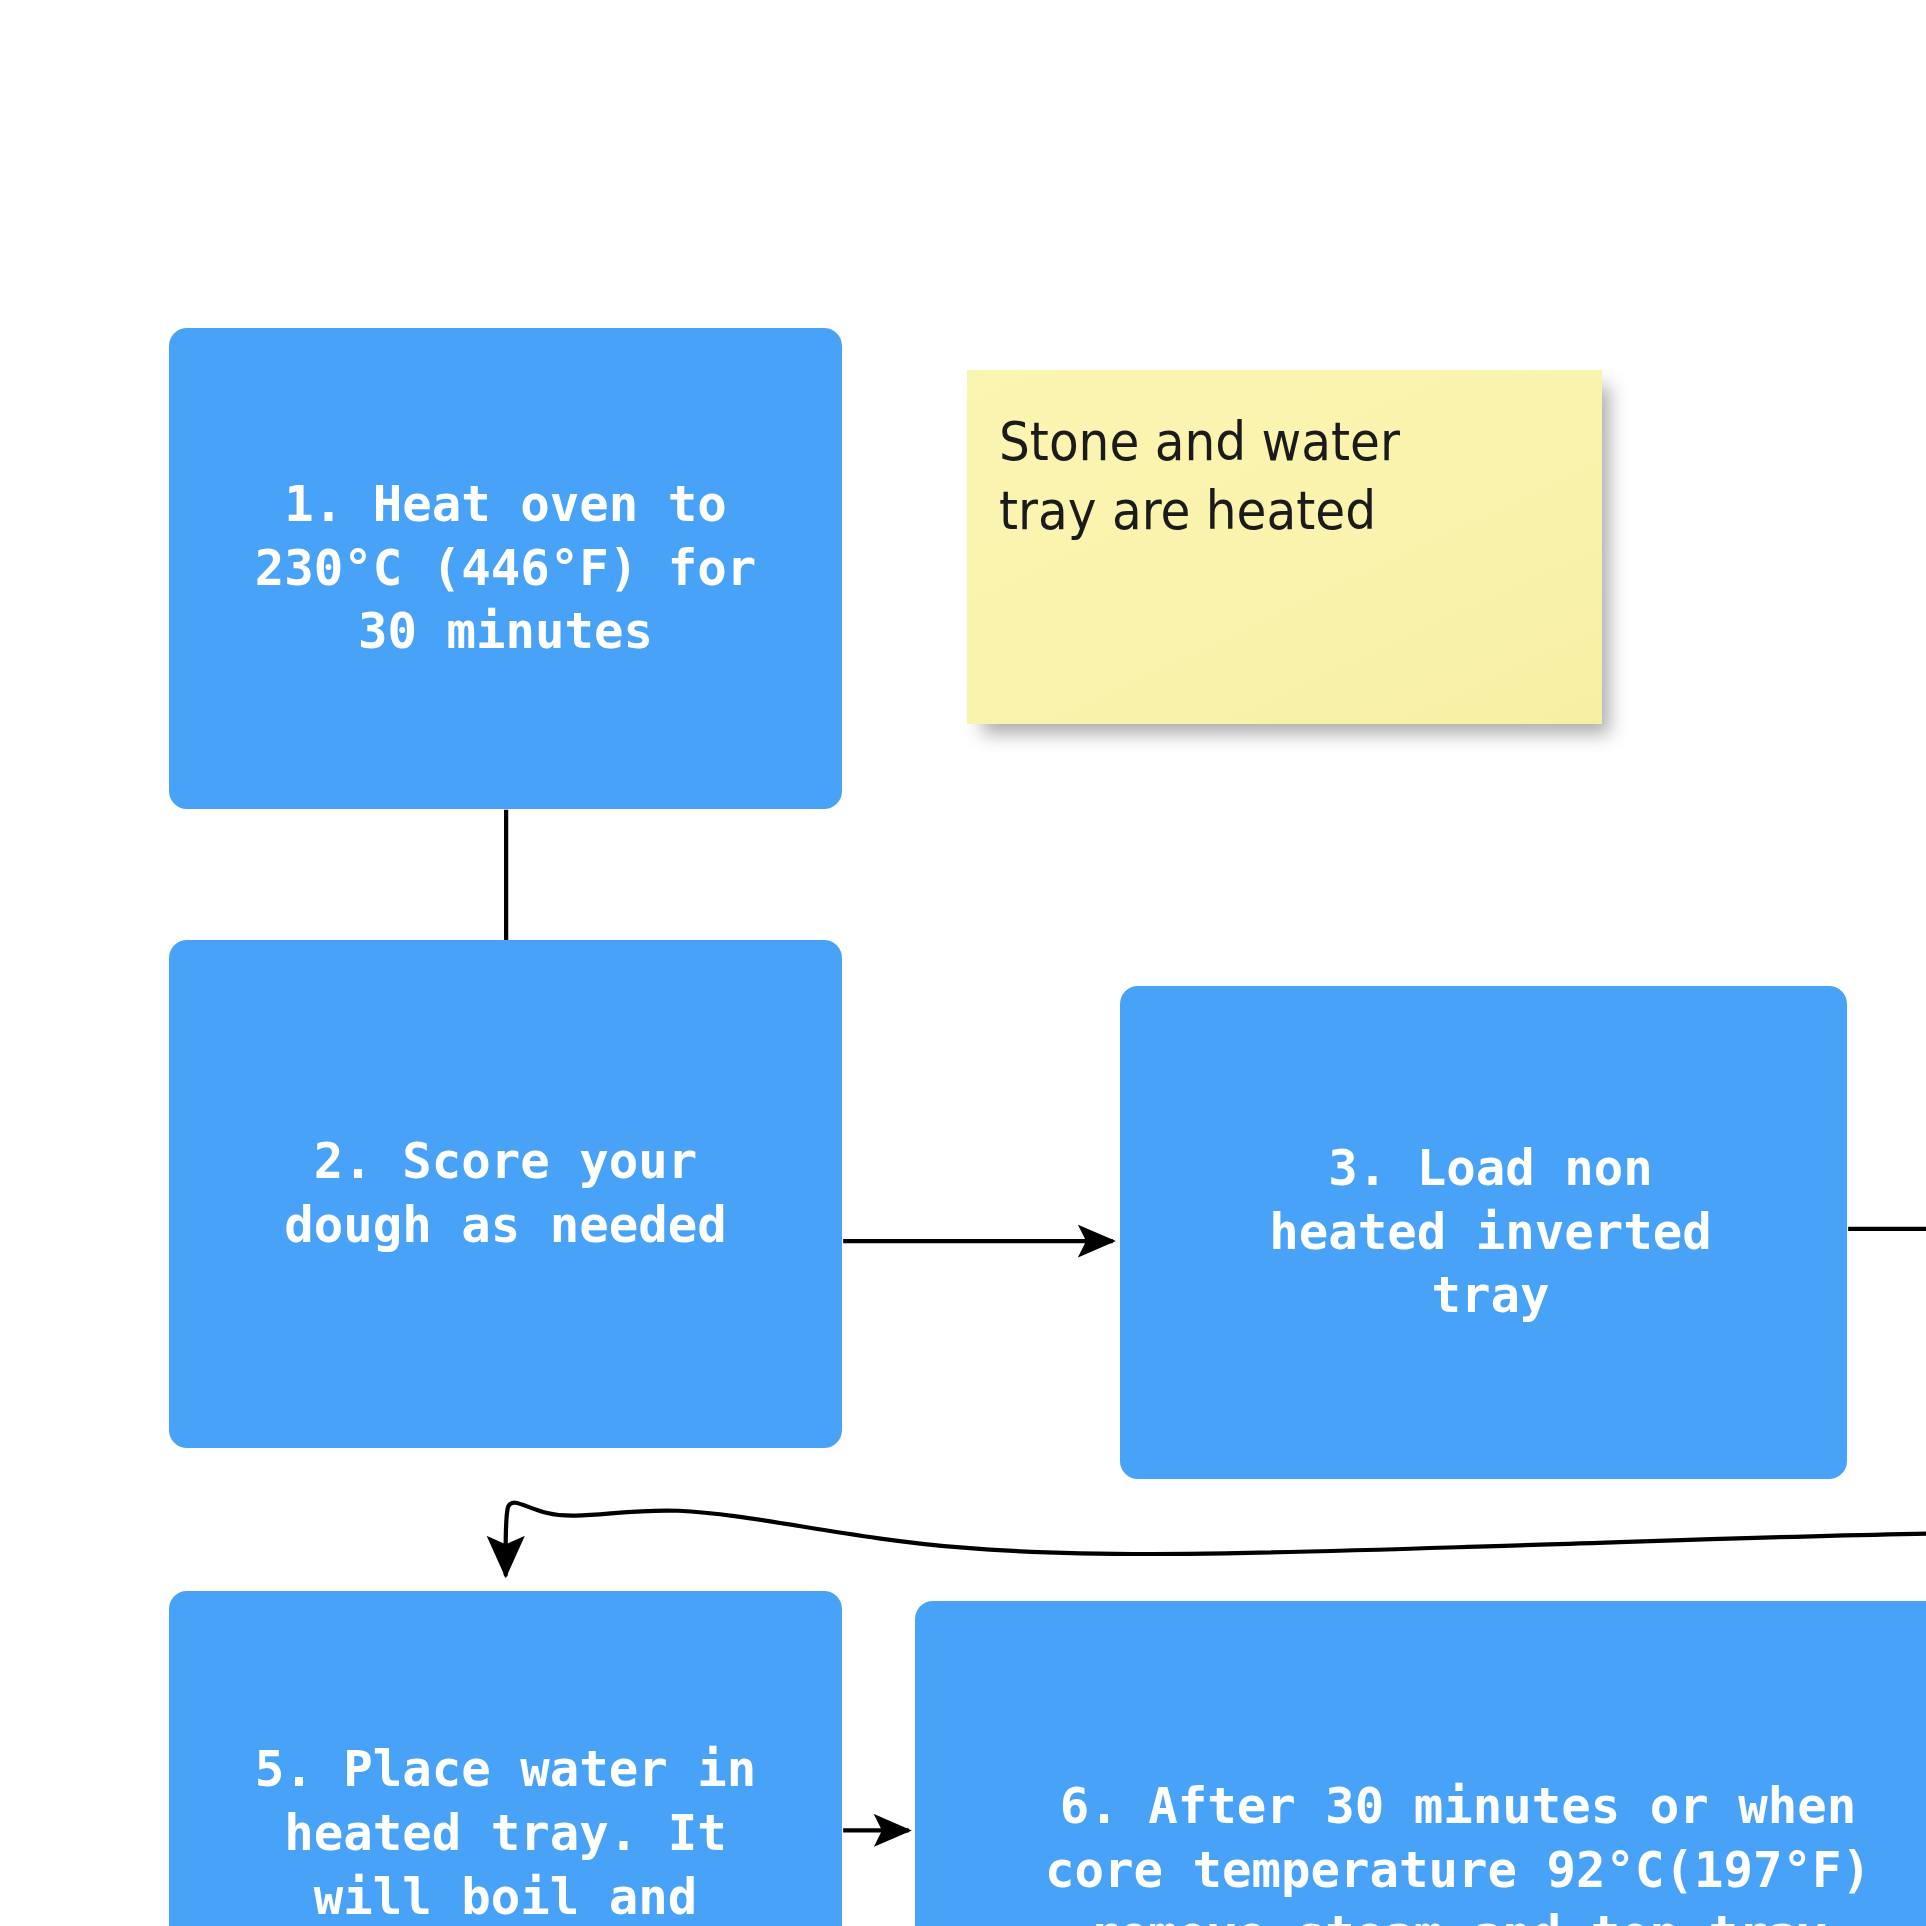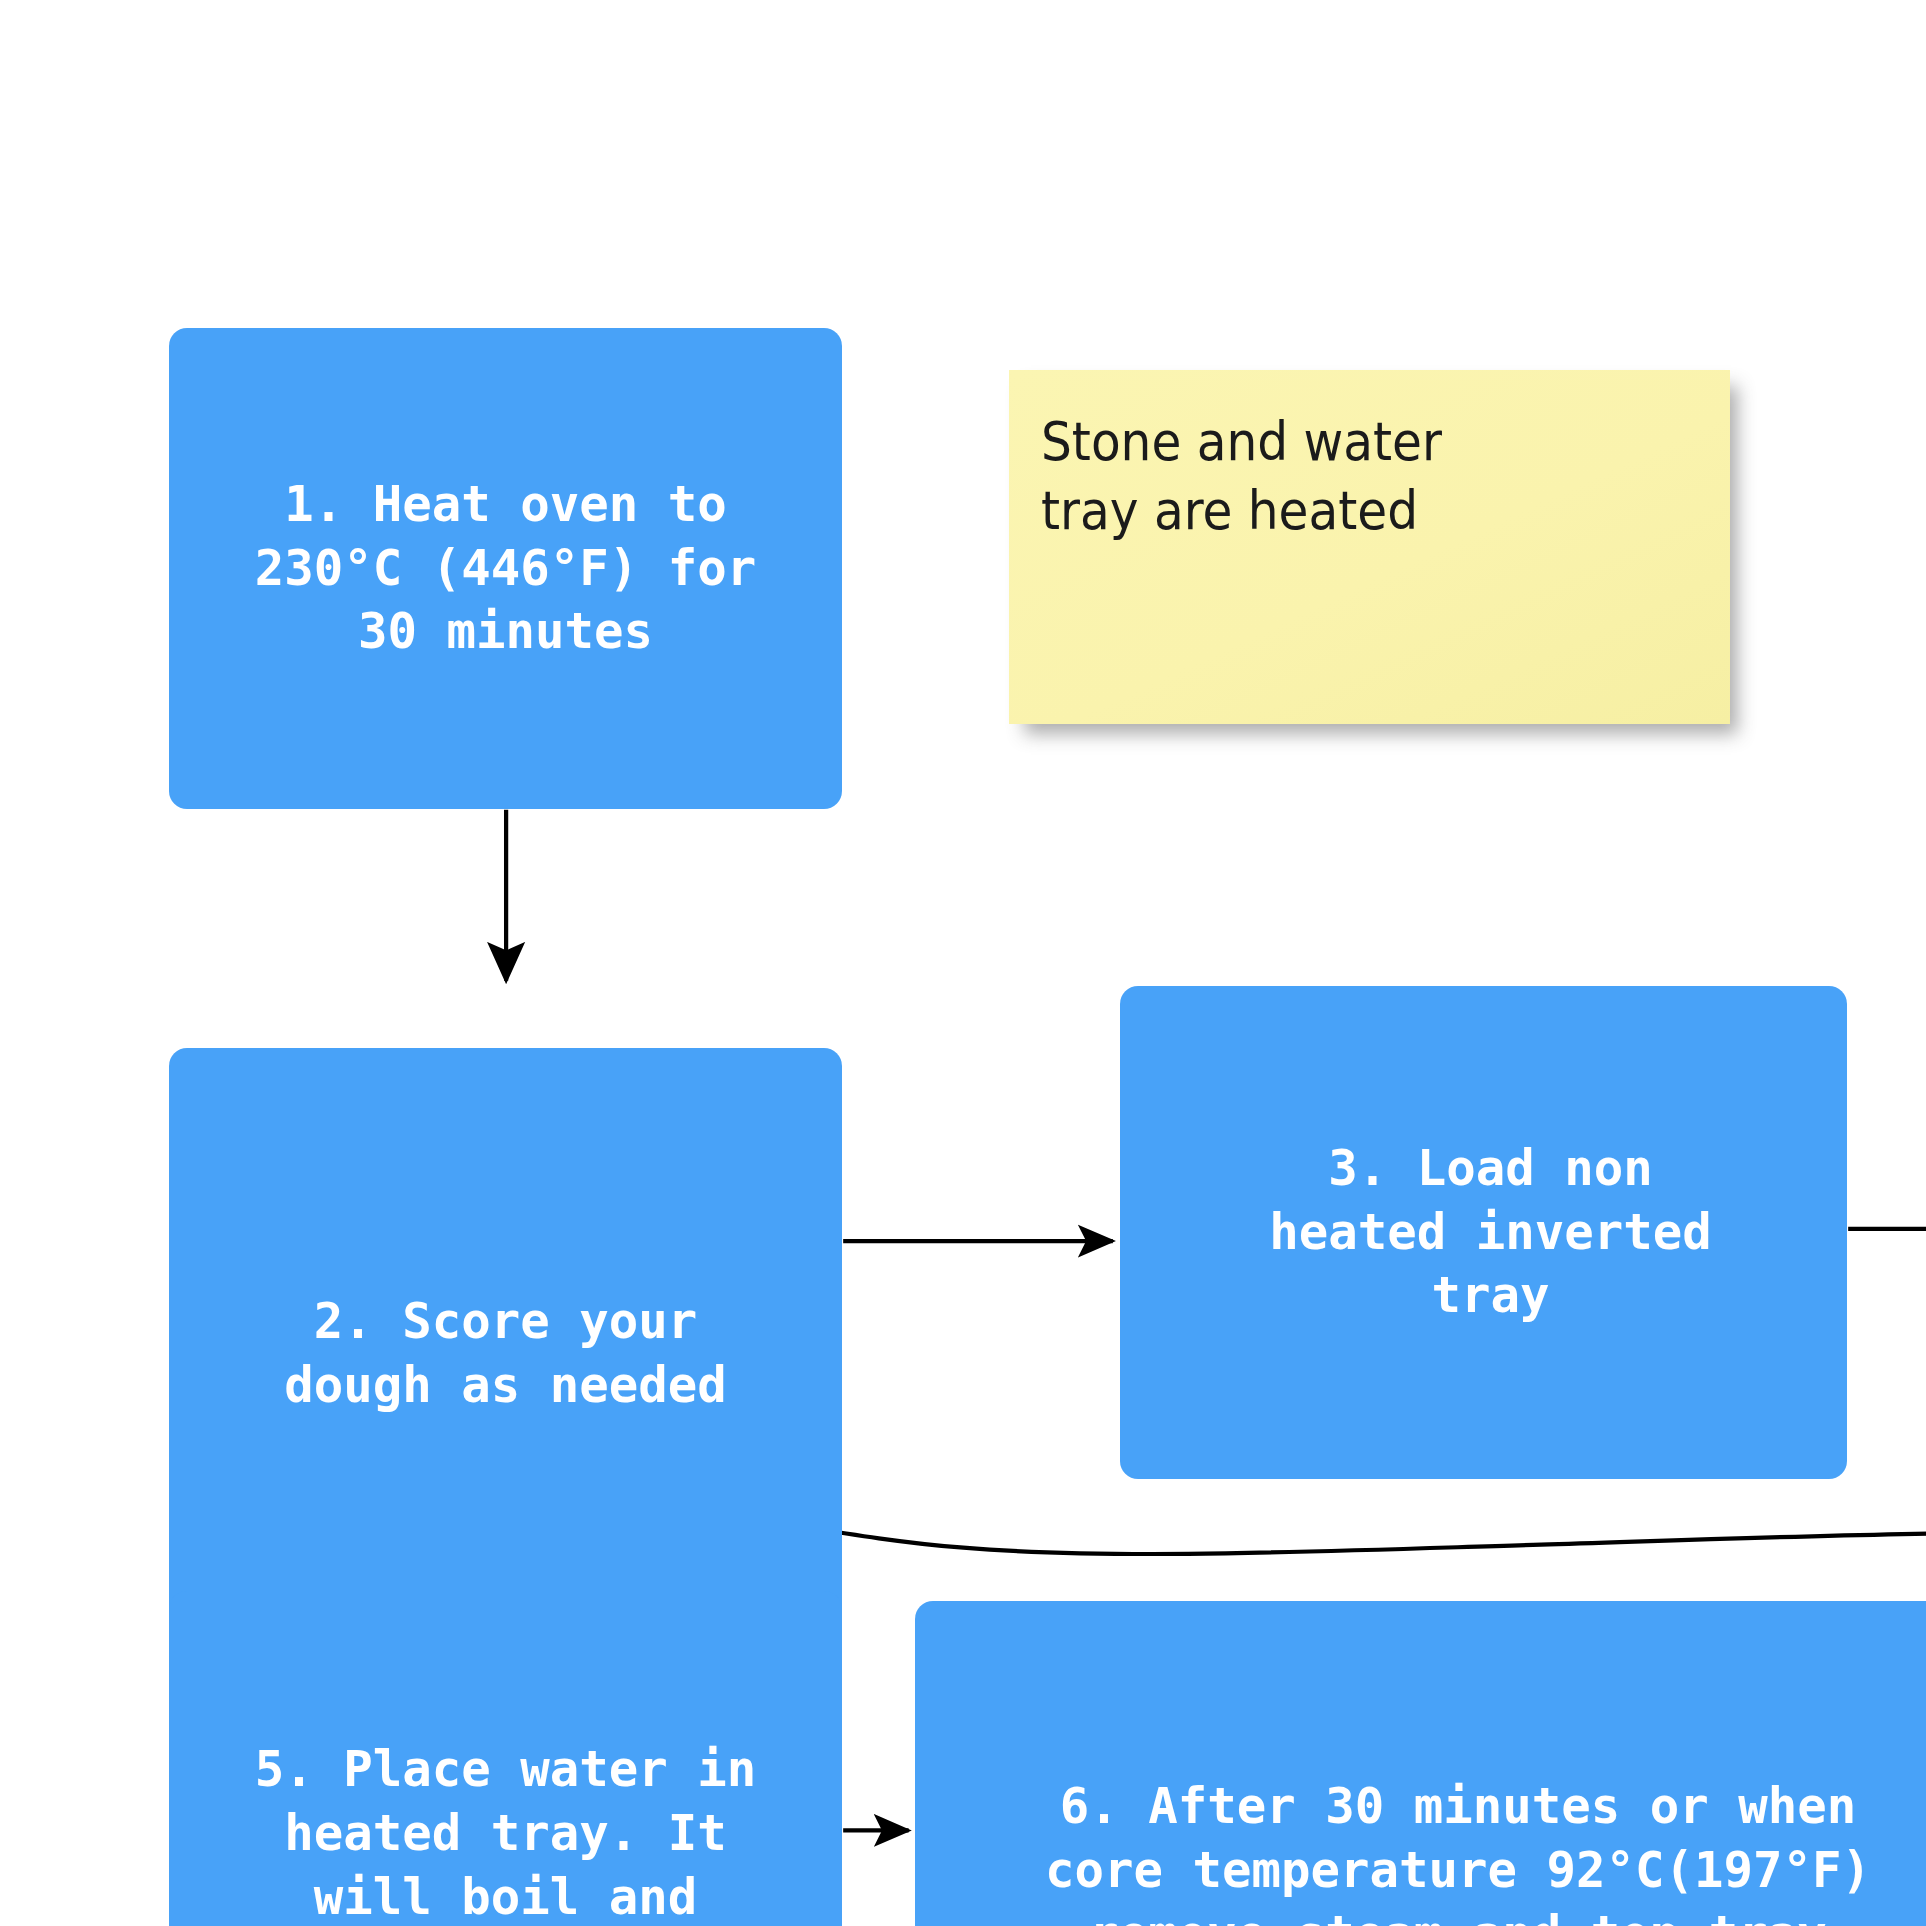--- a/index.html
+++ b/index.html
@@ -41,38 +41,38 @@
     white-space: pre-line;
     line-height: 1.30;
     letter-spacing: 0px;
     display: block;
     width: 100%;
   }
 
   #node1 { left: 169px;  top: 328px;  width: 673px; height: 481px; }
   #node1 .node-label { font-size: 49px; }
 
-  #node2 { left: 169px;  top: 1048px; width: 673px; height: 611px; }
+  #node2 { left: 169px;  top: 940px; width: 673px; height: 508px; }
   #node2 .node-label { font-size: 49px; }
 
   #node3 { left: 1120px; top: 986px; width: 727px; height: 493px; }
   #node3 .node-label { font-size: 49px; margin-left: 14px; }
 
   #node5 { left: 169px;  top: 1591px; width: 673px; height: 549px; }
   #node5 .node-label { font-size: 49px; }
 
   #node6 { left: 915px; top: 1601px; width: 1086px; height: 540px; }
   #node6 .node-label { font-size: 49px; }
 
   
   #sticky {
     position: absolute;
-    left: 1009px;
+    left: 967px;
     top: 370px;
-    width: 721px;
+    width: 635px;
     height: 354px;
     background: linear-gradient(155deg, #FBF5B2 0%, #FAF3AD 55%, #F6EFA3 100%);
     box-shadow: 11.6px 13px 17px -3.1px rgba(60,60,60,0.42);
     box-sizing: border-box;
     padding: 37px 32px 0 32px;
   }
   #sticky .note-text {
     display: block;
     color: #1b1b1b;
     font-family: "DejaVu Sans Condensed", "Liberation Sans Narrow", "DejaVu Sans", sans-serif;

